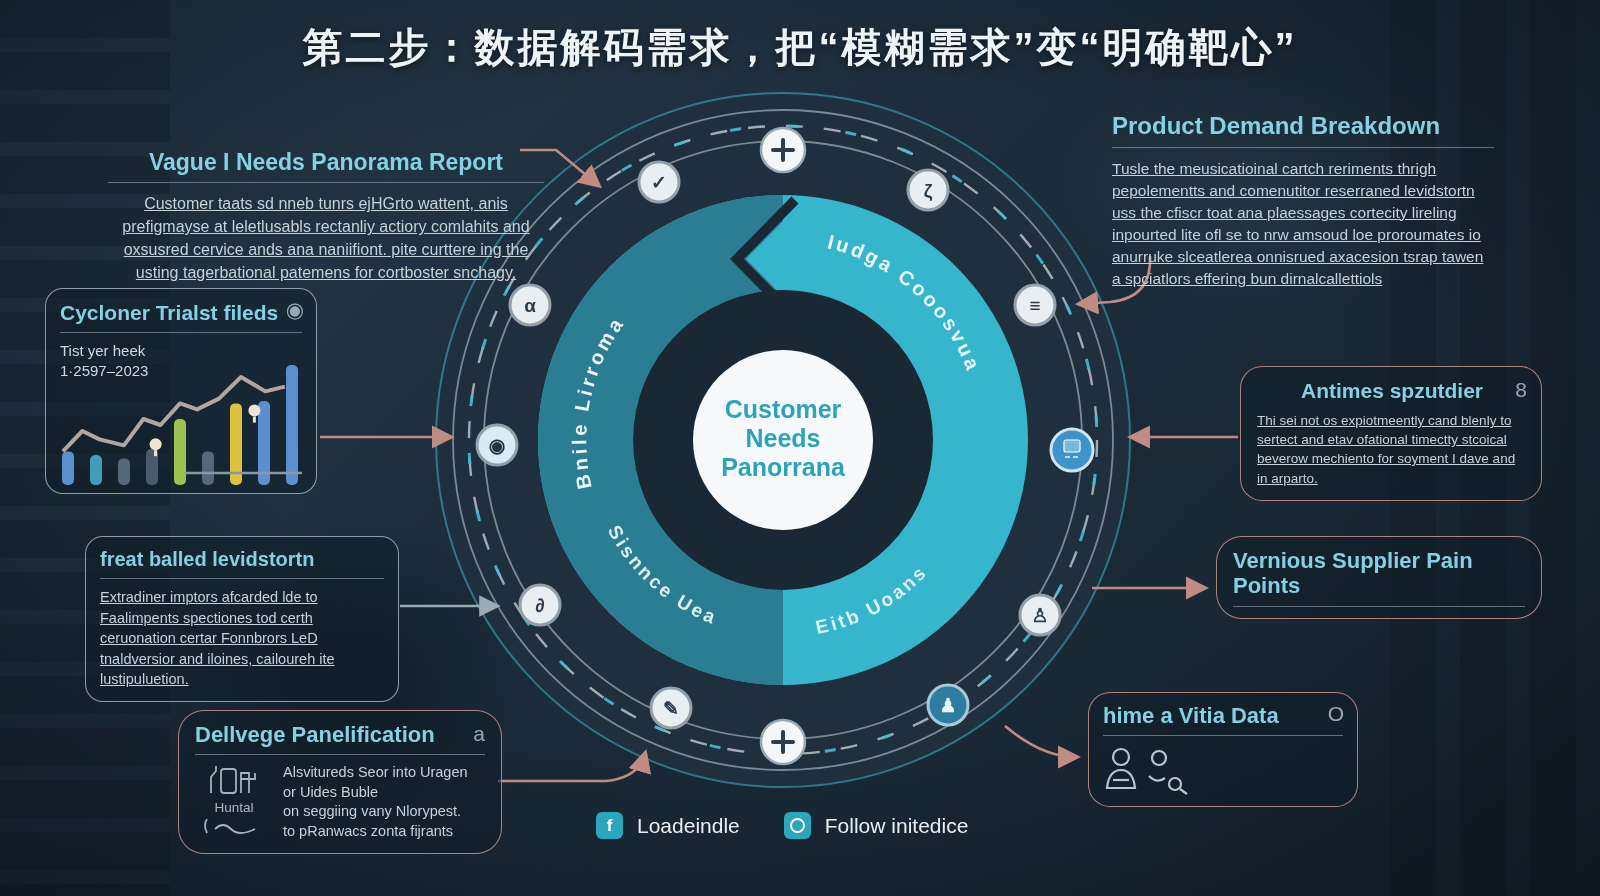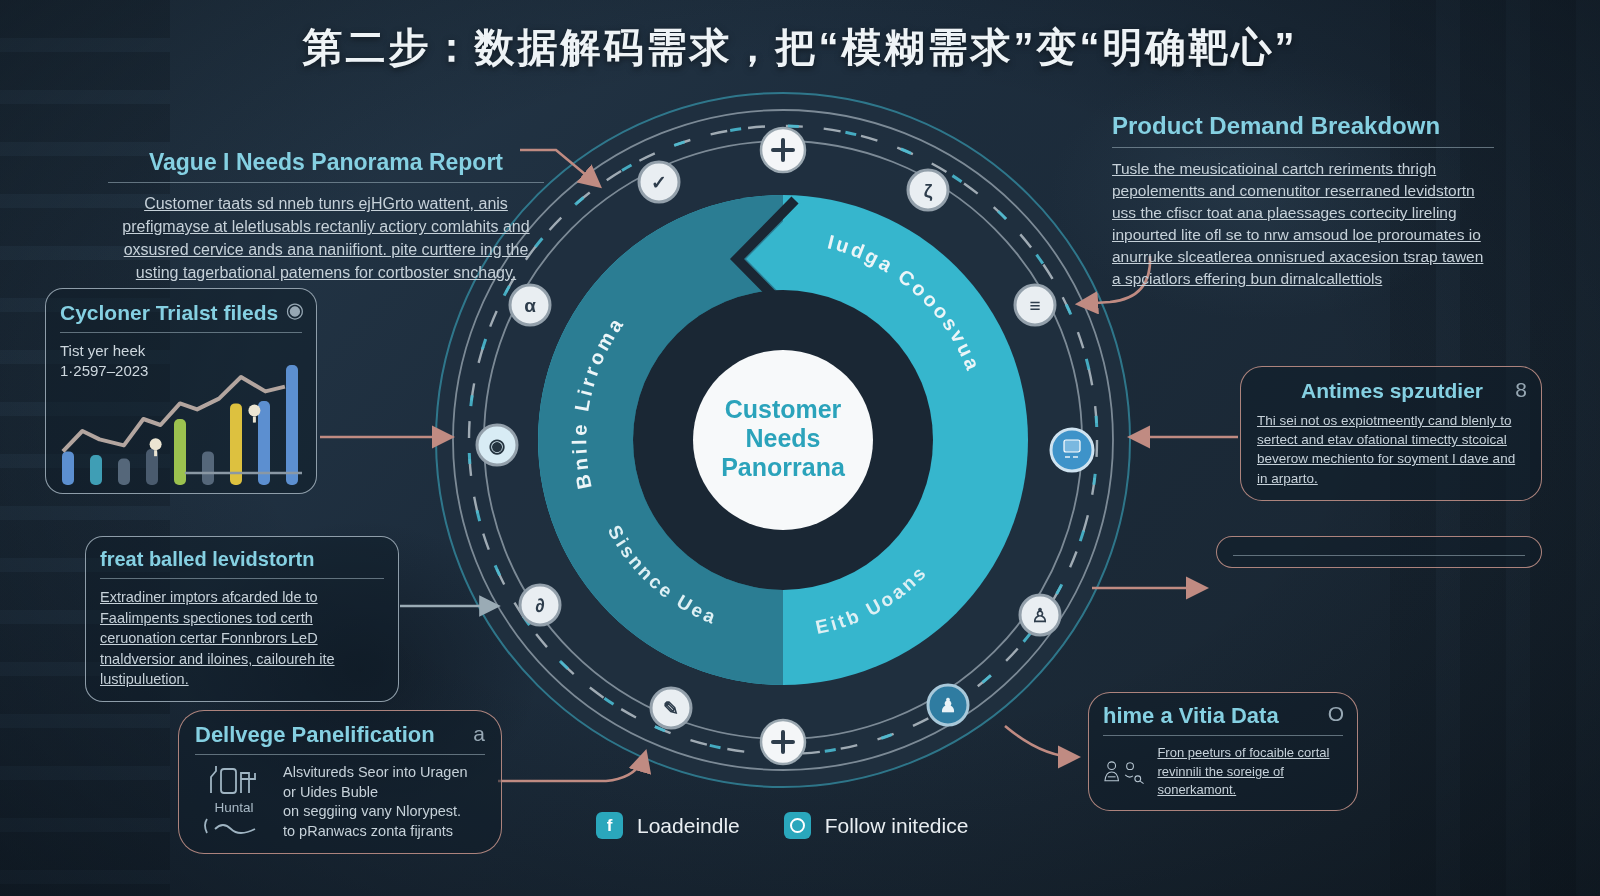--- a/index.html
+++ b/index.html
@@ -279,40 +279,40 @@
 
   <div id="antimes-box" class="box framed-salmon">
     <span class="corner-glyph" style="right:14px;top:12px;">8</span>
     <div class="box-title">
       <div>Antimes spzutdier</div>
     </div>
     <div class="box-body">Thi sei not os expiotmeently cand blenly to sertect and etav ofational timectty stcoical beverow mechiento for soyment I dave and in arparto.</div>
   </div>
 
   <div id="vernious-box" class="box framed-salmon">
+    <div class="box-title">Vernious Supplier Pain Points</div>
     <div class="title-rule"></div>
   </div>
 
   <div id="hime-box" class="box framed-salmon">
     <span class="corner-glyph" style="right:13px;top:10px;">O</span>
     <div class="box-title">hime a Vitia Data</div>
     <div class="title-rule"></div>
     <div id="hime-row">
       <svg width="92" height="52" viewBox="0 0 92 52">
         <g fill="none" stroke="#b7c6d2" stroke-width="2.2">
           <circle cx="18" cy="13" r="8"></circle>
           <path d="M4 44 Q6 26 18 26 Q30 26 32 44 Z"></path>
           <path d="M10 36 L26 36"></path>
           <circle cx="56" cy="14" r="7"></circle>
           <path d="M46 32 Q54 40 62 34"></path>
           <circle cx="72" cy="40" r="6"></circle>
           <path d="M77 45 L84 50"></path>
         </g>
       </svg>
-      <div class="box-body">Fron peeturs of focaible cortal revinnili the soreige of sonerkamont.</div>
     </div>
   </div>
 
   <div id="footer-row">
     <div class="social-item">
       <div class="social-badge">f</div>
       <div class="social-label">Loadeindle</div>
     </div>
     <div class="social-item">
       <div class="social-badge">

